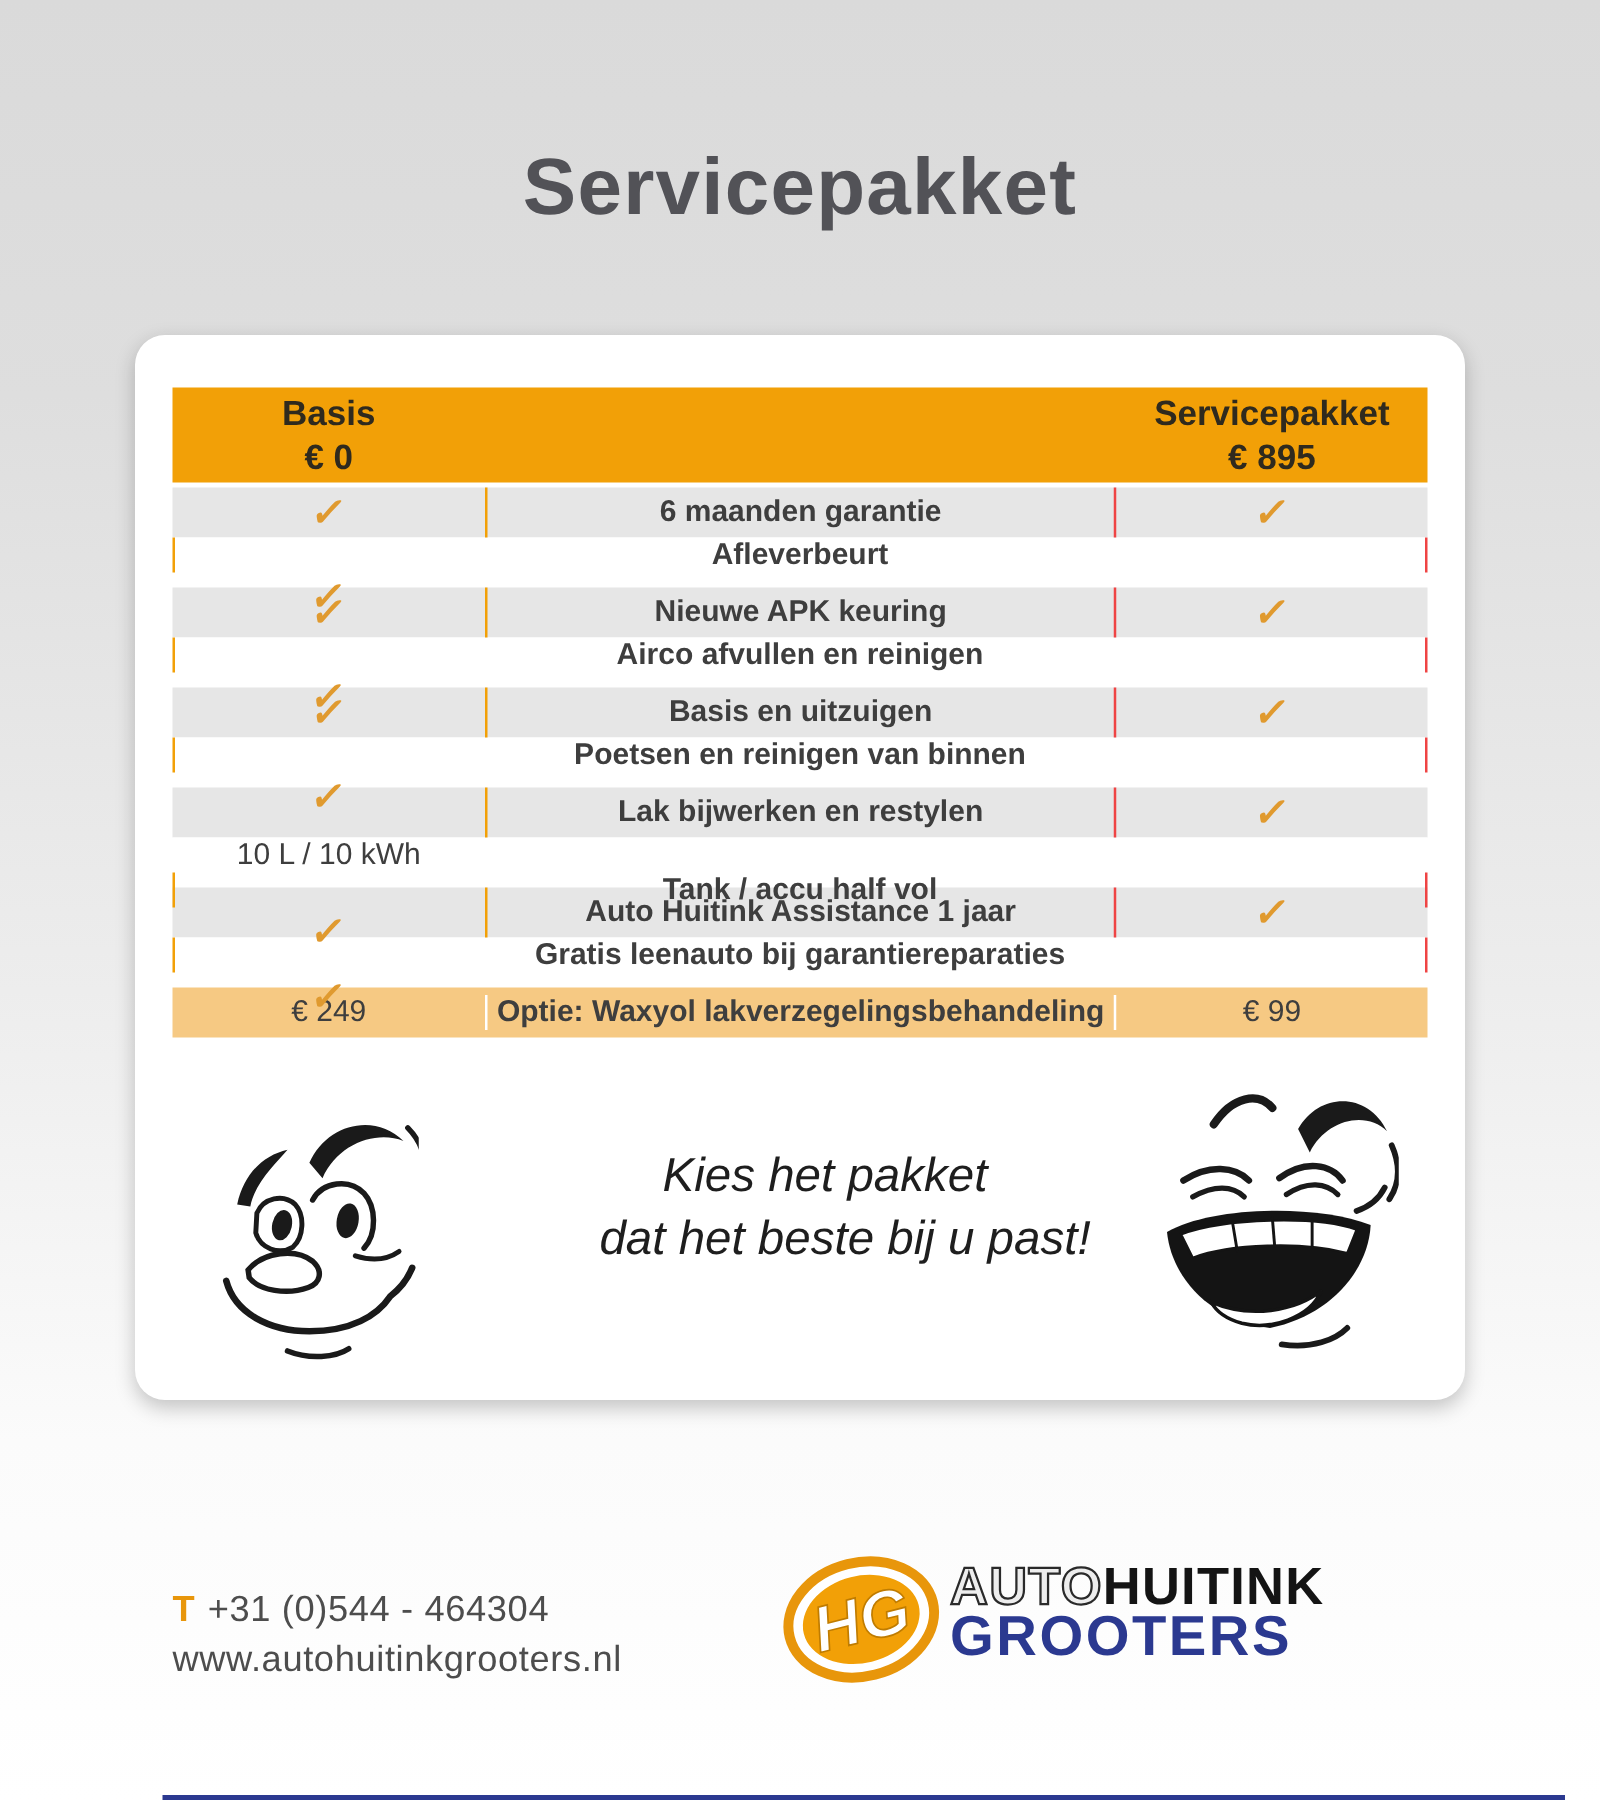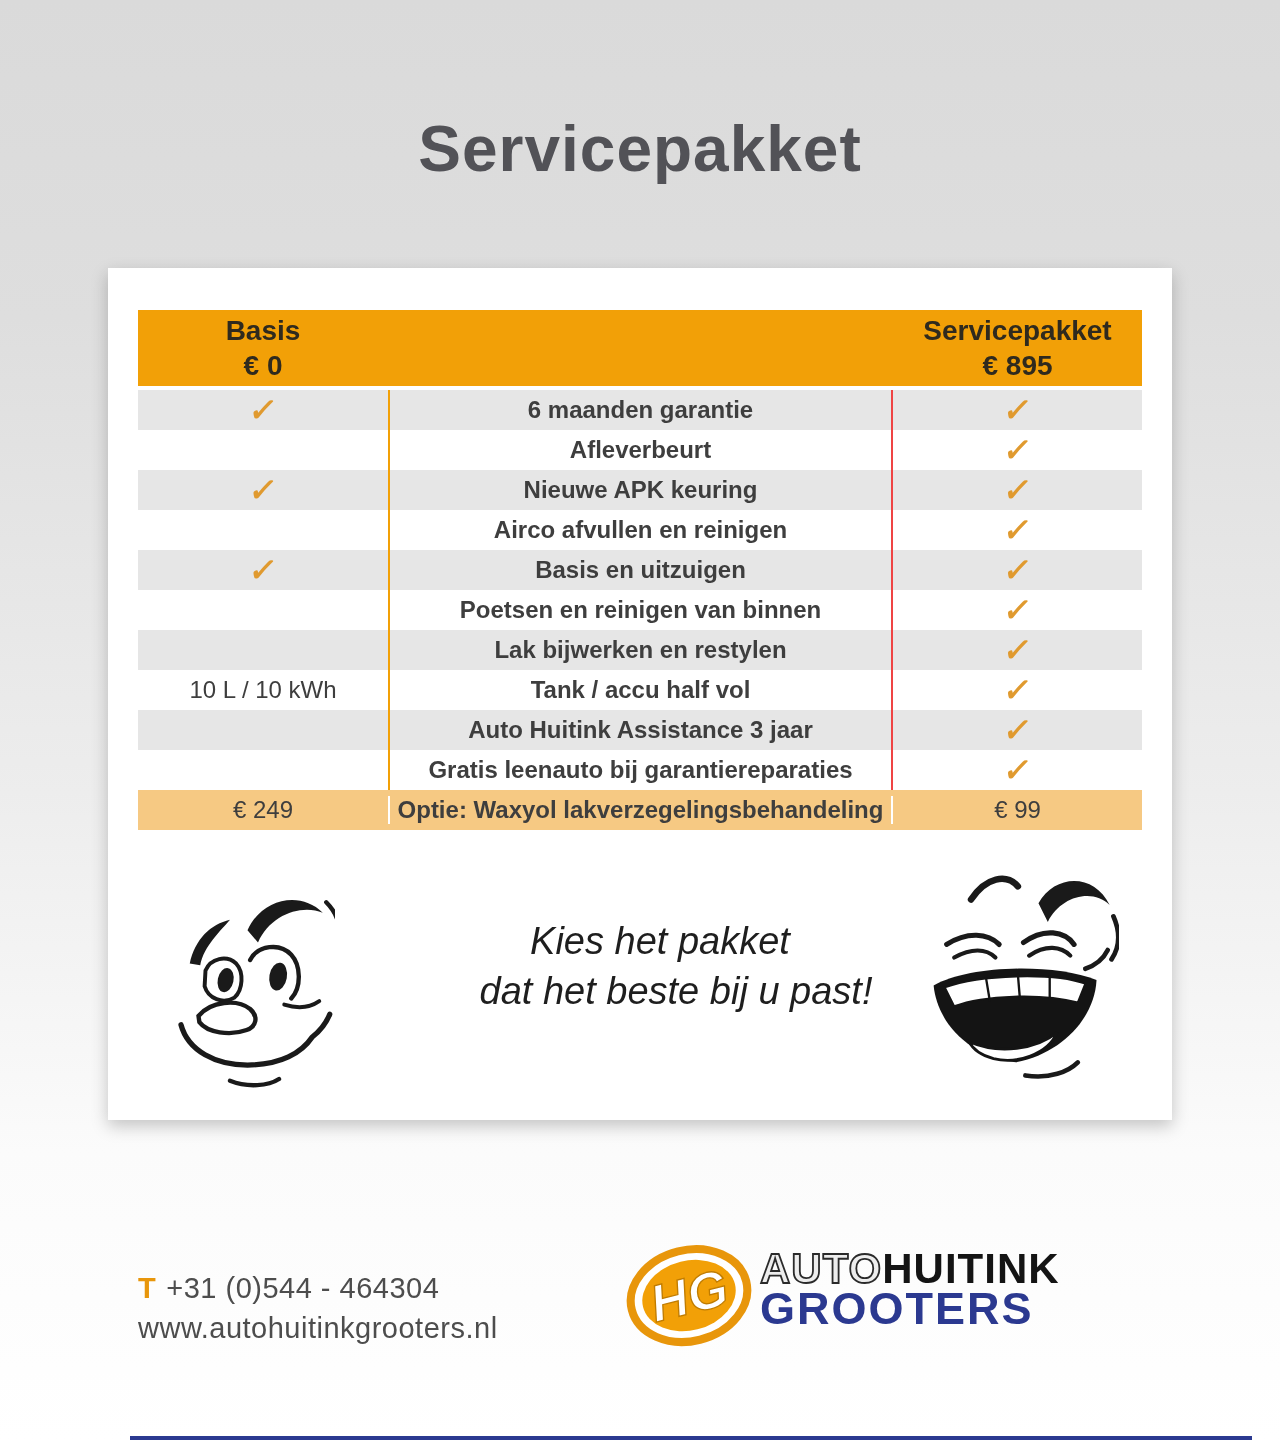--- a/index.html
+++ b/index.html
@@ -7,32 +7,32 @@
     width:1280px; height:1441px; position:relative; overflow:hidden;
     background:linear-gradient(180deg,#dadada 0%,#dedede 22%,#ededed 55%,#fbfbfb 80%,#ffffff 100%);
     font-family:"Liberation Sans",sans-serif;
   }
   .page-title {
     position:absolute; top:112px; left:0; width:100%; text-align:center;
     font-size:64px; font-weight:bold; color:#525257; letter-spacing:1px;
   }
   .card {
     position:absolute; left:108px; top:268px; width:1064px; height:852px;
-    background:#ffffff; box-shadow:0 6px 16px rgba(0,0,0,0.22);
+    background:#ffffff; box-shadow:0 6px 16px rgba(0,0,0,0.22);border-radius:24px;
   }
   .pkg-table { position:absolute; left:30px; top:42px; width:1004px; }
   .thead {
     display:flex; align-items:center; height:76px; background:#F2A007; margin-bottom:4px;
   }
   .hcell { width:250px; text-align:center; font-weight:bold; font-size:28px; line-height:1.25; color:#2f2a1e; }
   .hcell.right { width:249px; }
   .hspacer { flex:1; }
   .trow { display:flex; height:40px; }
   .trow.gray   { background:#E6E6E6; }
-  .trow.white  { background:#ffffff; }
+  .trow.white  { background:#ffffff;flex-direction:column; }
   .trow.orange { background:#F6C983;align-items:center; }
   .cell { display:flex; align-items:center; justify-content:center; }
   .basis   { width:250px; }
   .service { width:249px; }
   .label {
     flex:1; border-left:2px solid #F2A007; border-right:2px solid #ef4444;
     font-size:24px; color:#3e3e3e;font-weight:bold;
   }
   .trow.orange .label { border-color:#ffffff; }
   .cell.txt { font-size:24px; color:#3e3e3e; }
@@ -109,21 +109,21 @@
       <div class="cell label">Lak bijwerken en restylen</div>
       <div class="cell service check">✓</div>
     </div>
     <div class="trow white">
       <div class="cell basis txt">10 L / 10 kWh</div>
       <div class="cell label">Tank / accu half vol</div>
       <div class="cell service check">✓</div>
     </div>
     <div class="trow gray">
       <div class="cell basis"></div>
-      <div class="cell label">Auto Huitink Assistance 3 jaar</div>
+      <div class="cell label">Auto Huitink Assistance 1 jaar</div>
       <div class="cell service check">✓</div>
     </div>
     <div class="trow white">
       <div class="cell basis"></div>
       <div class="cell label">Gratis leenauto bij garantiereparaties</div>
       <div class="cell service check">✓</div>
     </div>
     <div class="trow orange">
       <div class="cell basis txt">€ 249</div>
       <div class="cell label">Optie: Waxyol lakverzegelingsbehandeling</div>

